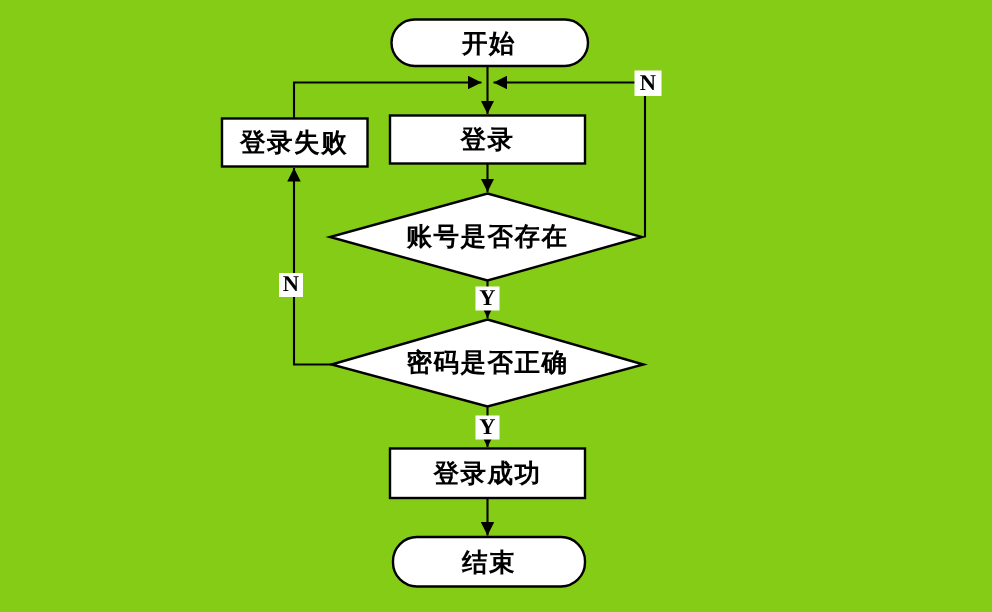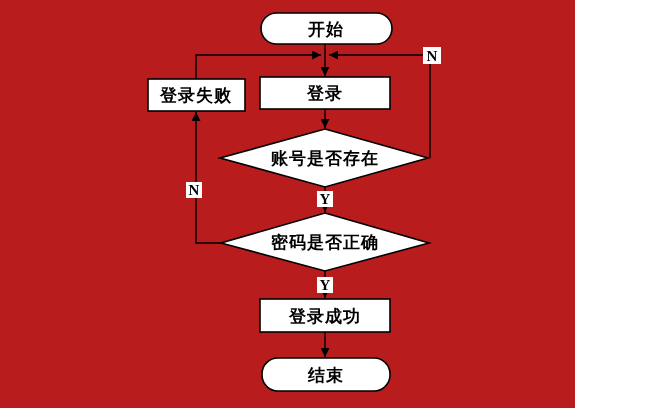--- a/index.html
+++ b/index.html
@@ -1,20 +1,20 @@
 <!DOCTYPE html>
 <html><head>
 <meta charset="utf-8">
 <style>
   html, body { margin: 0; padding: 0; background: #ffffff; }
   .canvas {
     position: relative;
-    width: 575px;
+    width: 661px;
     height: 408px;
-    background: #b91c1c;
+    background: #84cc16;
     font-family: "Liberation Serif", "DejaVu Serif", serif;
   }
   svg { display: block; }
   .shape { fill: #ffffff; stroke: #000000; stroke-width: 1.6; }
   .edge  { fill: none; stroke: #000000; stroke-width: 1.4; }
   .node-label {
     fill: #000000;
     font-size: 17px;
     font-weight: bold;
     letter-spacing: 1px;

